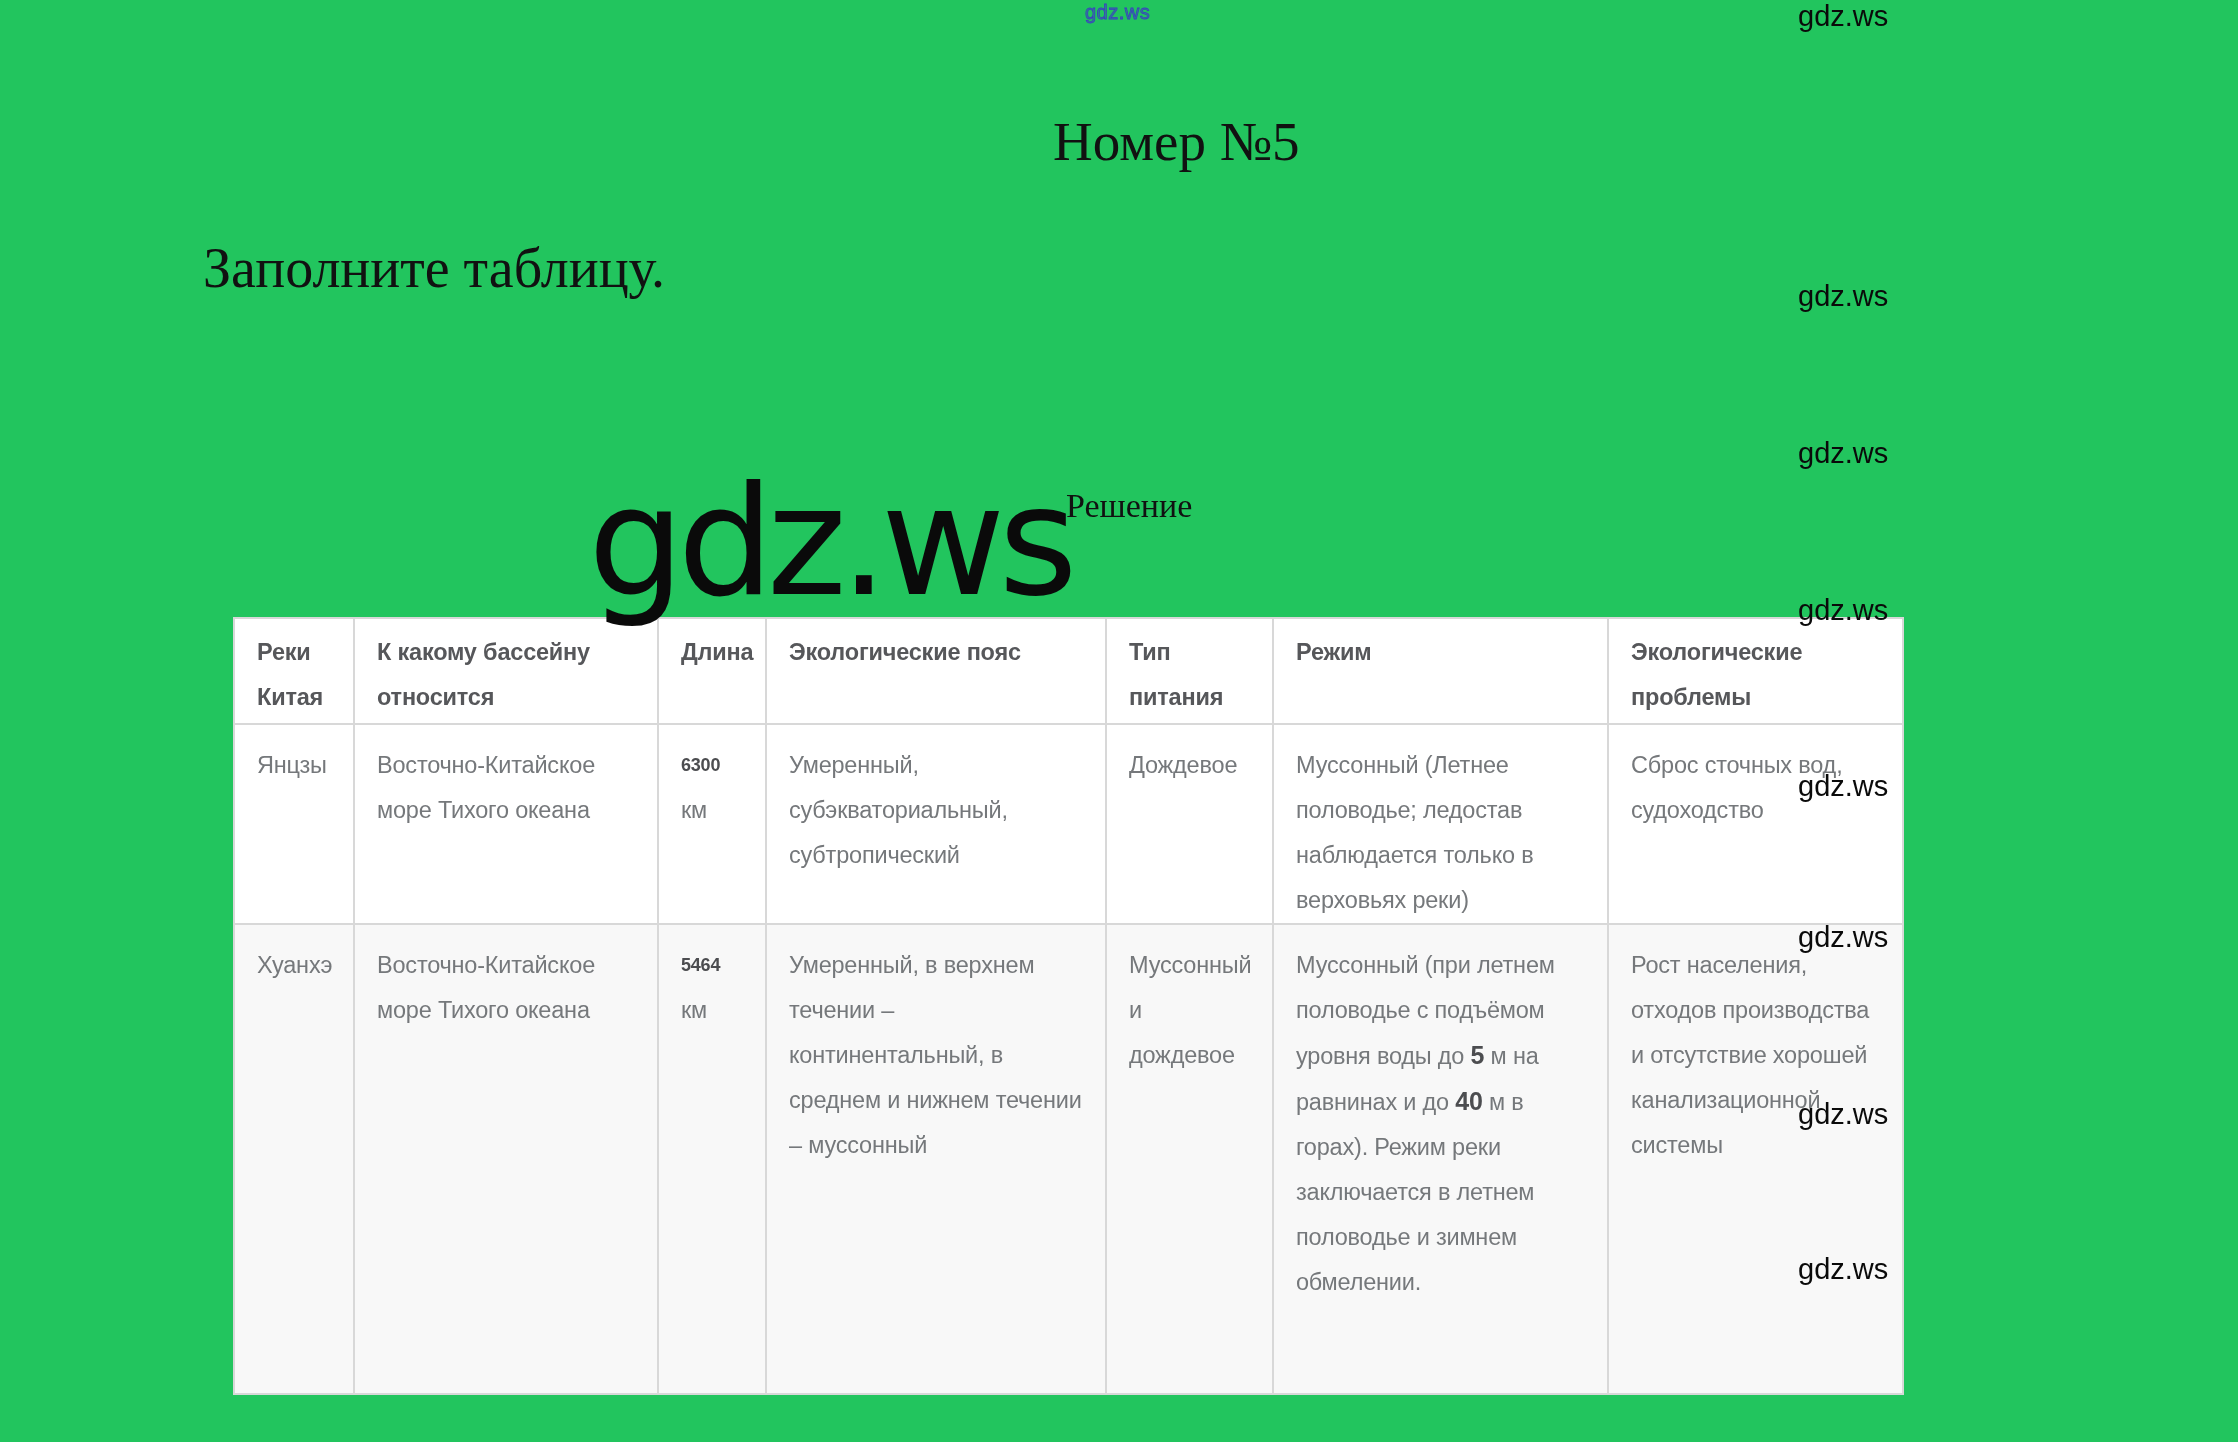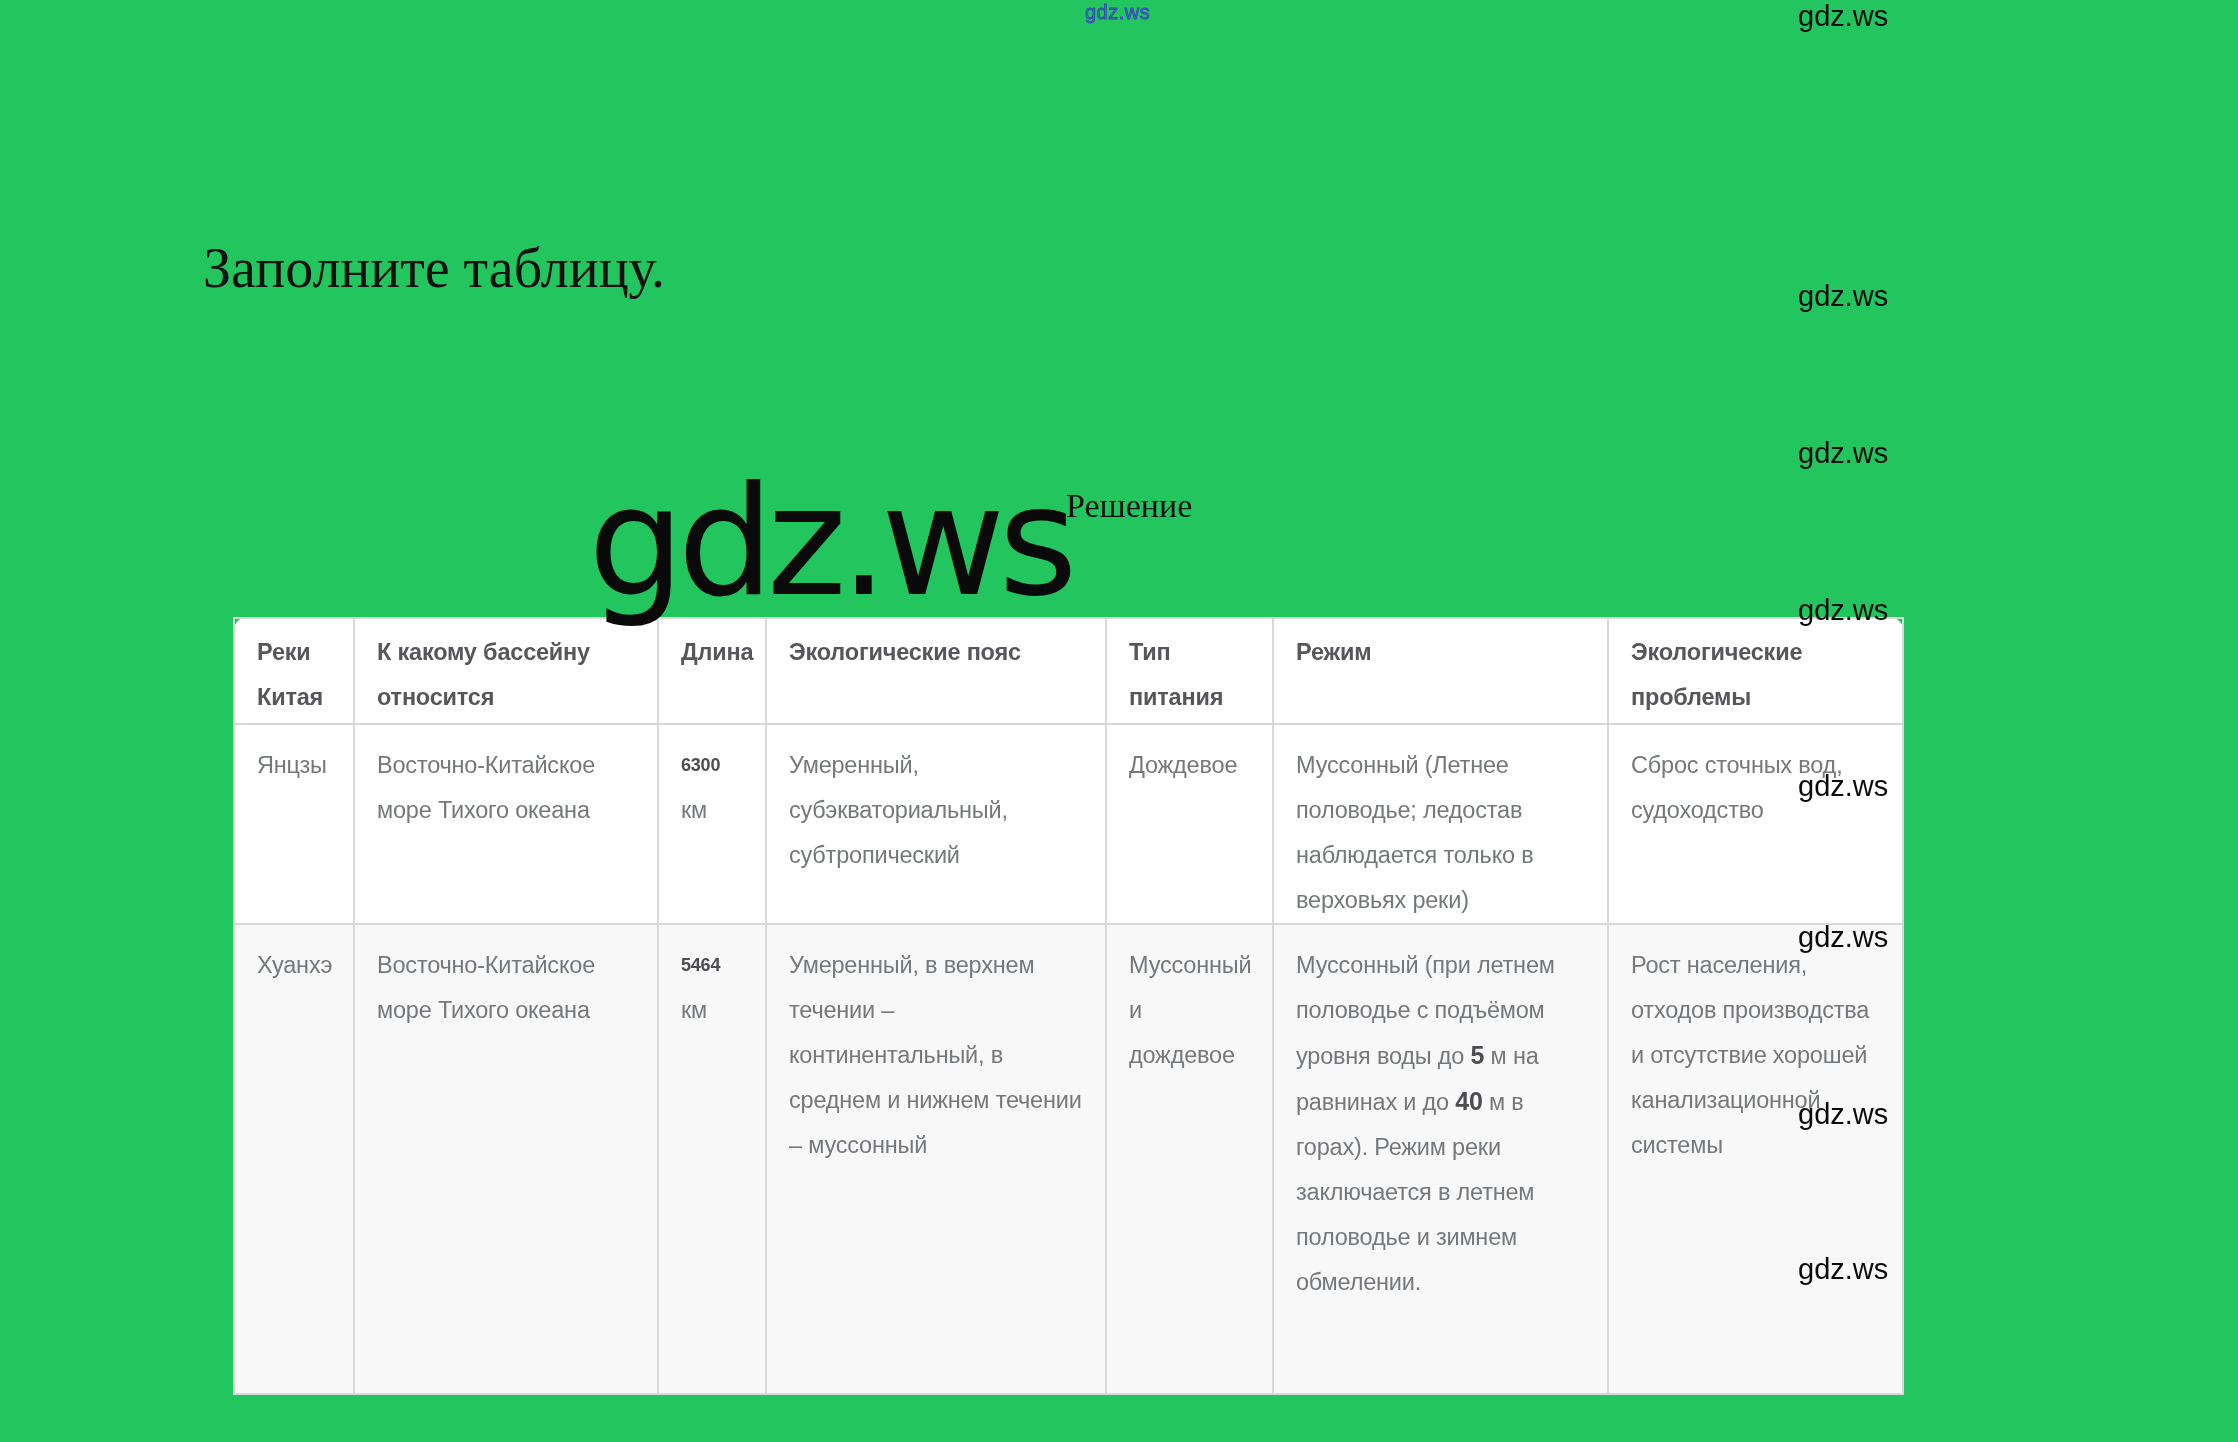--- a/index.html
+++ b/index.html
@@ -88,21 +88,20 @@
   
   table.answer-table {
     position: absolute;
     left: 233px;
     top: 617px;
     width: 1669px;
     height: 691px;
     border-collapse: collapse;
     table-layout: fixed;
     background: #ffffff;
-    border-radius: 15px;
   }
   .answer-table th, .answer-table td {
     border: 2px solid #d8d8d8;
     vertical-align: top;
     text-align: left;
     padding: 18px 22px 0 22px;
     font-size: 23.5px;
     line-height: 45px;
     letter-spacing: -0.2px;
     color: #75787b;
@@ -131,20 +130,21 @@
     font-size: 25px;
   }
 </style>
 </head>
 <body>
 
 <div class="page">
 
   <span class="top-watermark">gdz.ws</span>
 
+  <h1 class="page-title" style="margin:0; font-weight:normal;">Номер №5</h1>
 
   <div class="instruction">Заполните таблицу.</div>
 
   <div class="big-watermark">gdz.ws</div>
 
   <div class="solution-heading">Решение</div>
 
   <span class="side-watermark">gdz.ws</span>
   <span class="side-watermark">gdz.ws</span>
   <span class="side-watermark">gdz.ws</span>

